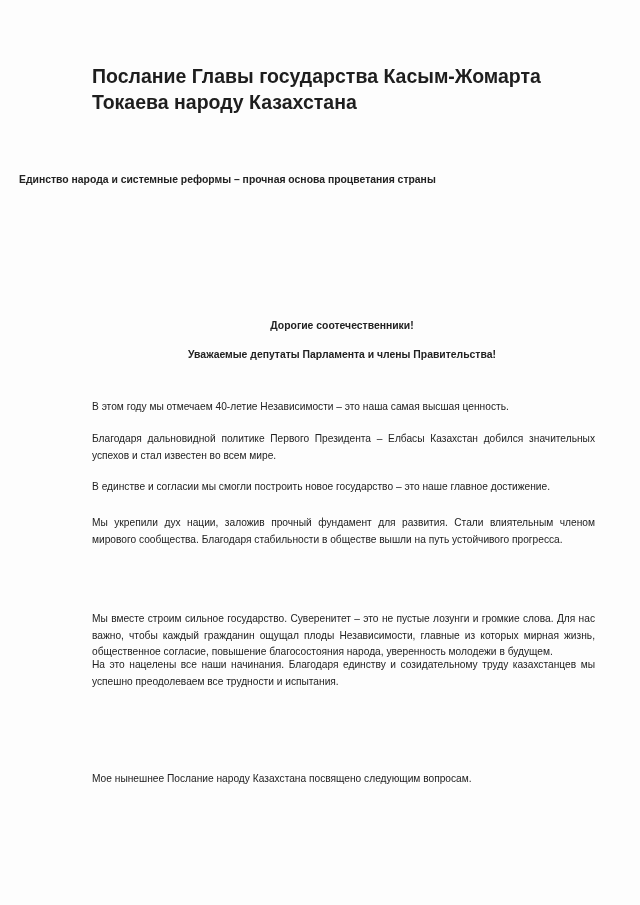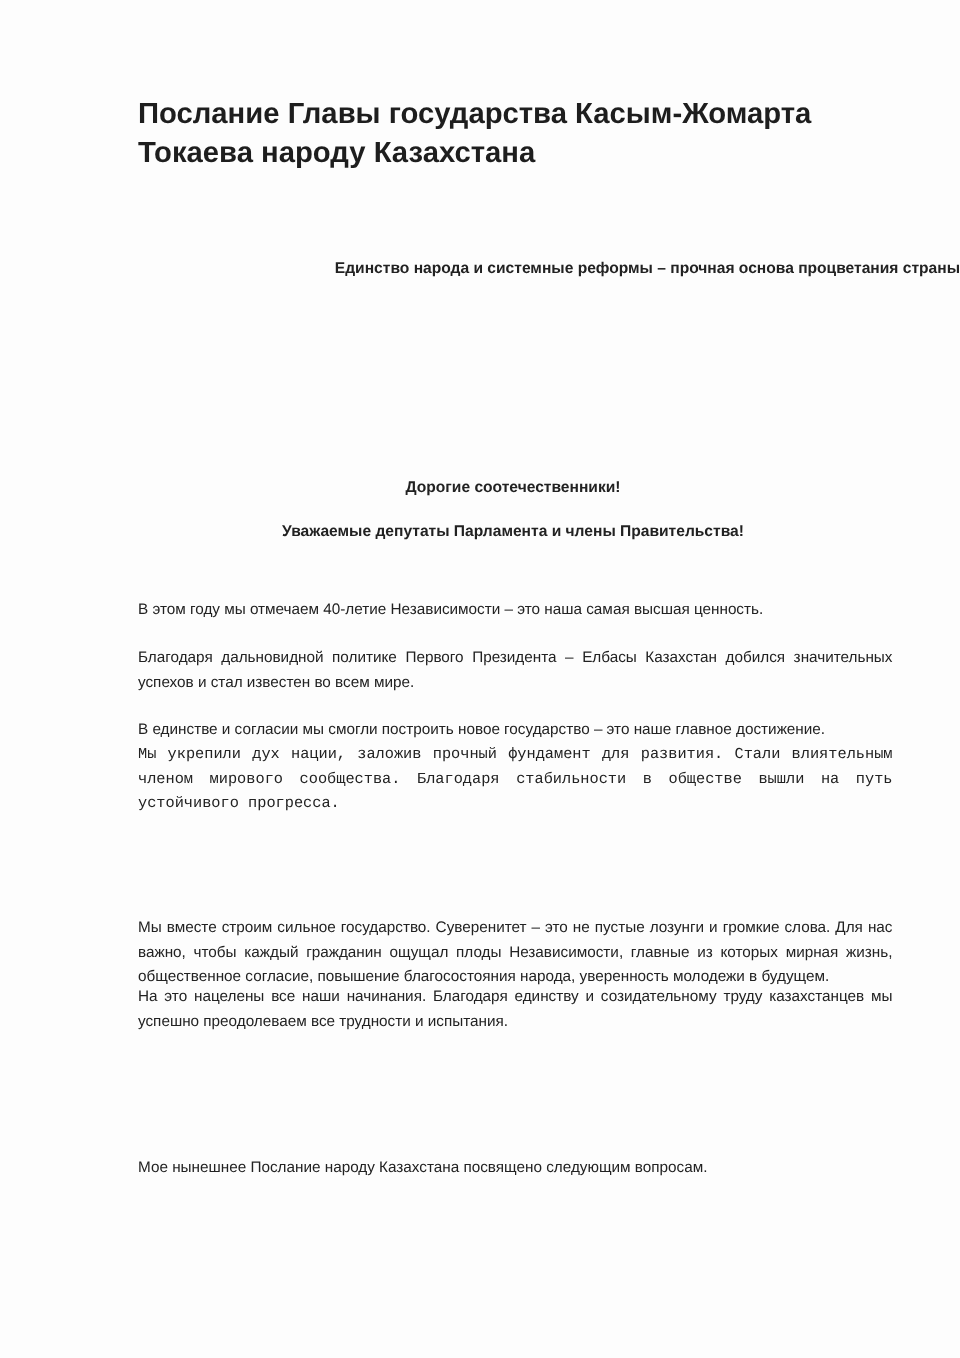--- a/index.html
+++ b/index.html
@@ -33,21 +33,21 @@
       font-size: 19.5px;
       line-height: 26px;
       font-weight: bold;
       color: #1e1e1e;
     }
     .subtitle {
       position: absolute;
       left: 0;
       top: 174px;
       width: 640px;
-      text-align: right;
+      text-align: left;
       font-size: 10.4px;
       font-weight: bold;
       color: #222;
       margin: 0;
       padding-left: 19px;
       box-sizing: border-box;
     }
     .greeting {
       position: absolute;
       left: 0;
@@ -69,21 +69,21 @@
       font-size: 10.2px;
       line-height: 16.5px;
       color: #222;
       margin: 0;
       text-align: justify;
     }
     .body-text.last-left { text-align: left; }
     .p1 { top: 399px; }
     .p2 { top: 431px; }
     .p3 { top: 479px; }
-    .p4 { top: 496px; font-family: Liberation Mono, monospace; }
+    .p4 { top: 515px; }
     .p5 { top: 575px; margin-top: 36px; }
     .p6 { top: 657px; }
     .p7 { top: 706px; }
     .p8 { top: 771px; }
   </style>
 </head>
 <body>
 
 <div class="page">
   <h1 class="title">Послание Главы государства Касым-Жомарта Токаева народу Казахстана</h1>

